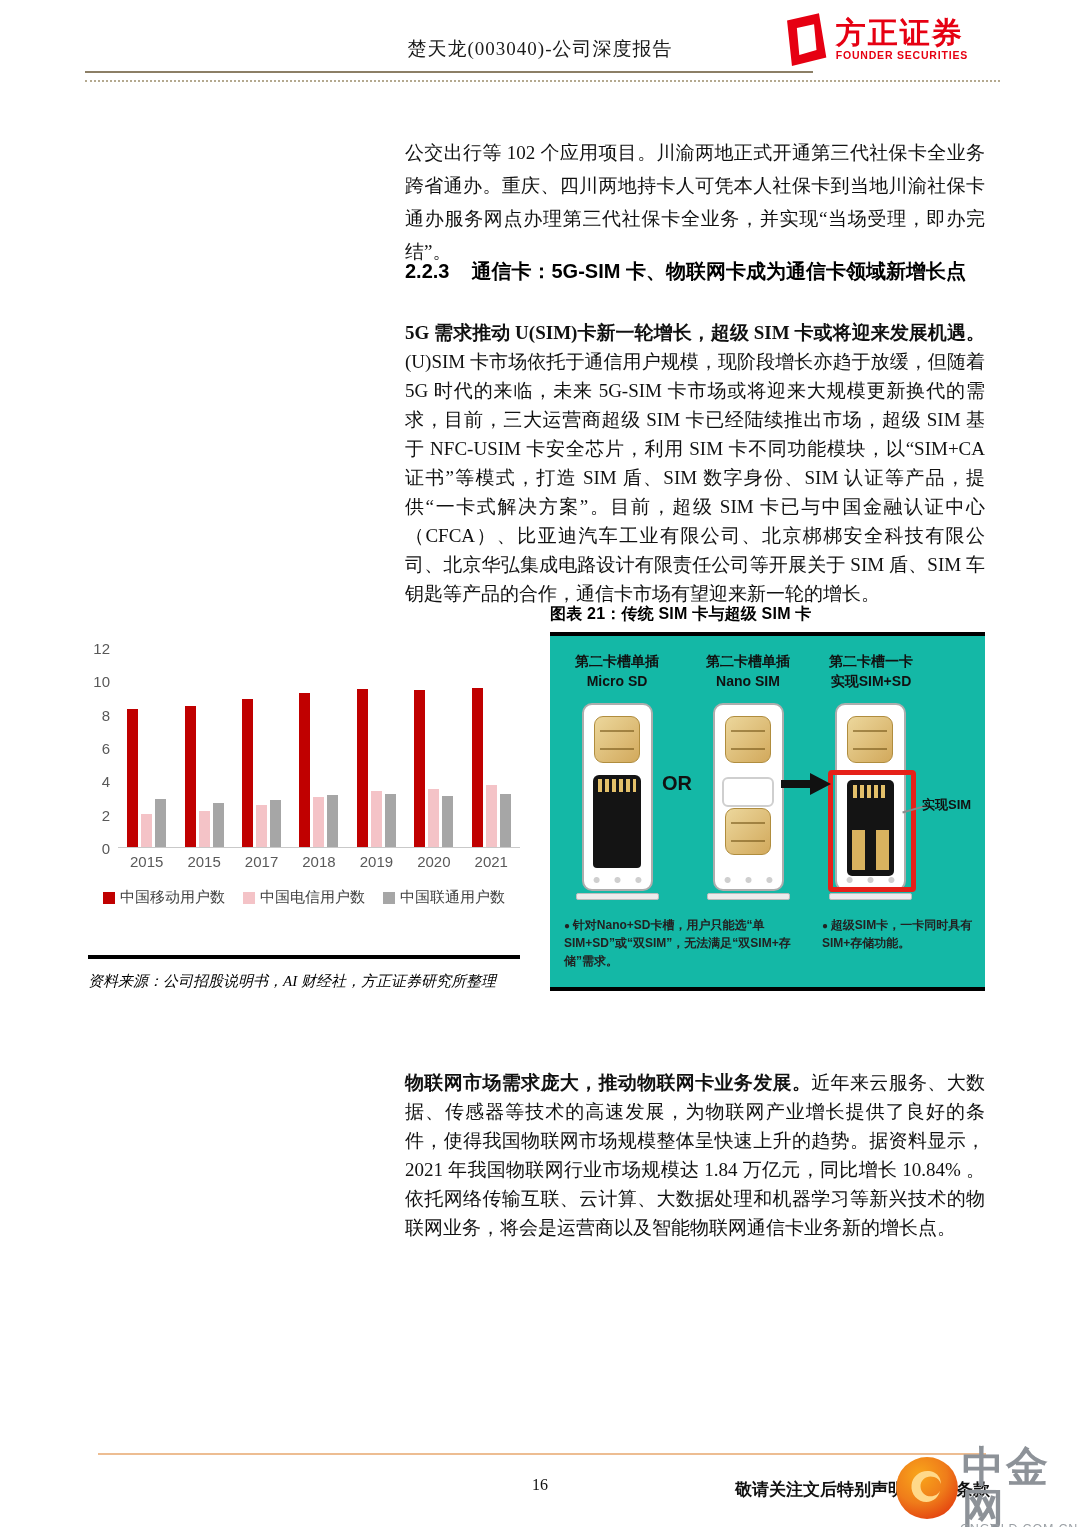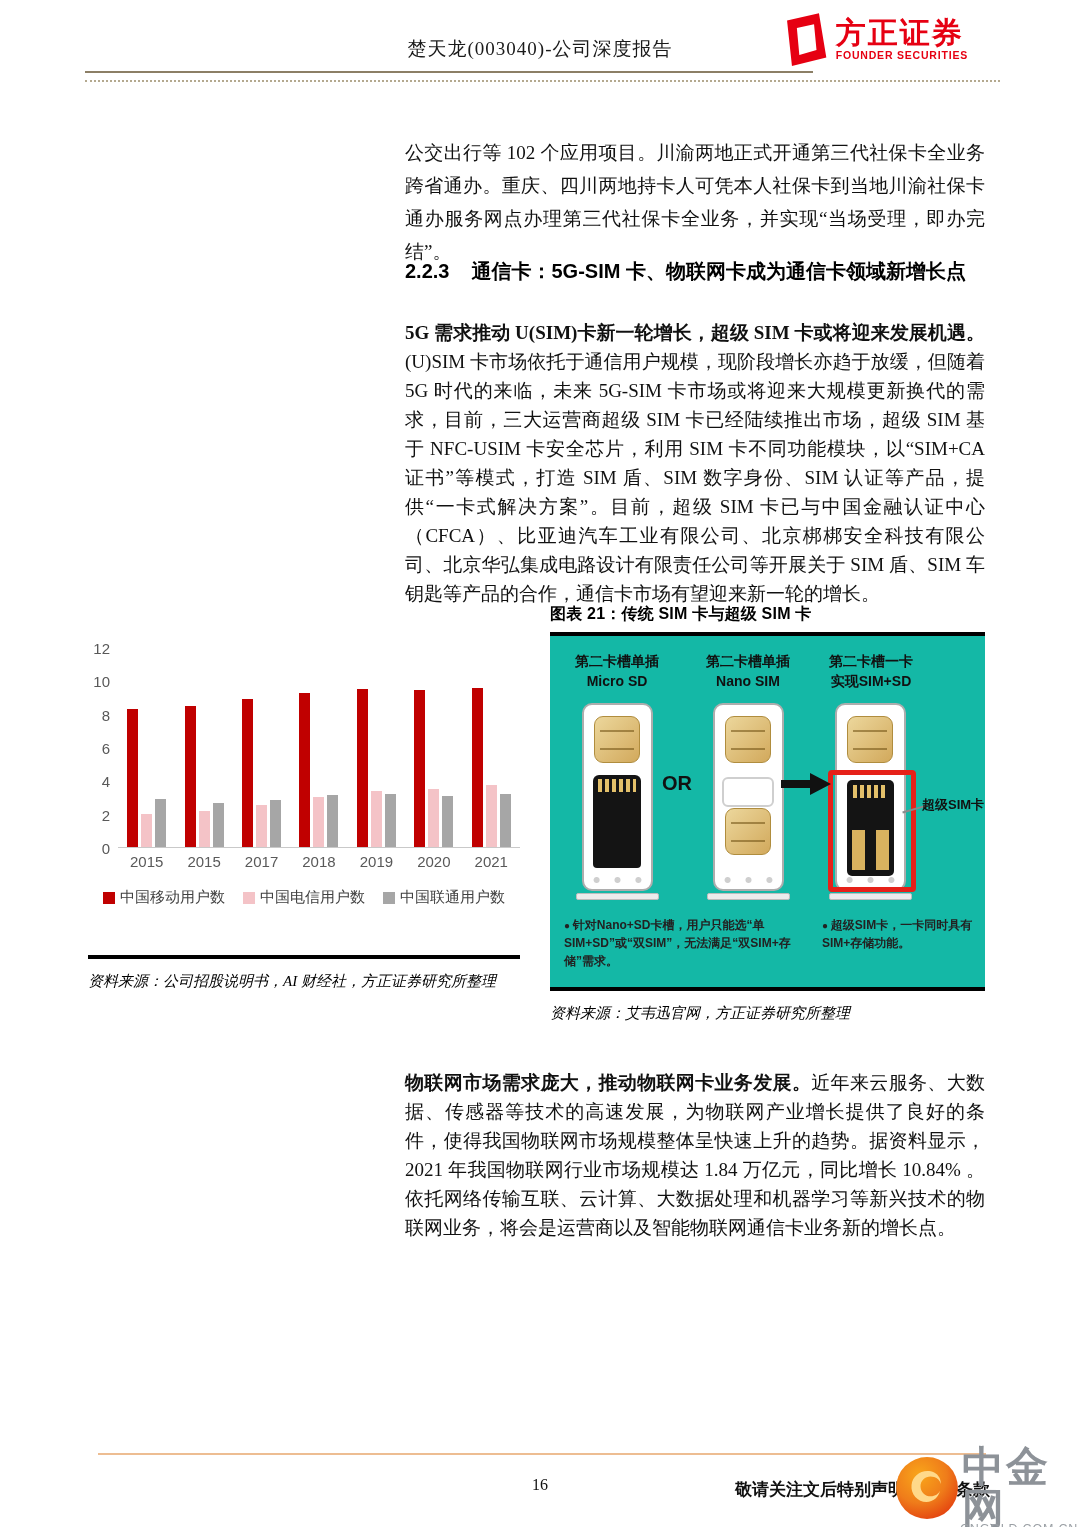--- a/index.html
+++ b/index.html
@@ -257,27 +257,26 @@
         <div class="nanoslot"></div>
         <div class="chip c2b"></div>
 
         <div class="chip c3"></div>
         <div class="red-box"></div>
         <div class="supersim"></div>
 
         <div class="or-label">OR</div>
         <div class="big-arrow"></div>
         <div class="ss-line"></div>
-        <div class="ss-label">超级SIM卡</div>
+        <div class="ss-label">实现SIM</div>
 
         <div class="fig-bullet fb1">针对Nano+SD卡槽，用户只能选“单SIM+SD”或“双SIM”，无法满足“双SIM+存储”需求。</div>
         <div class="fig-bullet fb2">超级SIM卡，一卡同时具有SIM+存储功能。</div>
       </div>
     </div>
-    <div class="fig-source">资料来源：艾韦迅官网，方正证券研究所整理</div>
   </div>
 
   <div class="para p3">
     <span class="lead">物联网市场需求庞大，推动物联网卡业务发展。</span><span>近年来云服务、大数据、传感器等技术的高速发展，为物联网产业增长提供了良好的条件，使得我国物联网市场规模整体呈快速上升的趋势。据资料显示，2021 年我国物联网行业市场规模达 1.84 万亿元，同比增长 10.84% 。依托网络传输互联、云计算、大数据处理和机器学习等新兴技术的物联网业务，将会是运营商以及智能物联网通信卡业务新的增长点。</span>
   </div>
 
   <div class="footer-line"></div>
   <div class="page-number">16</div>
   <div class="disclaimer">敬请关注文后特别声明与免责条款</div>
 

